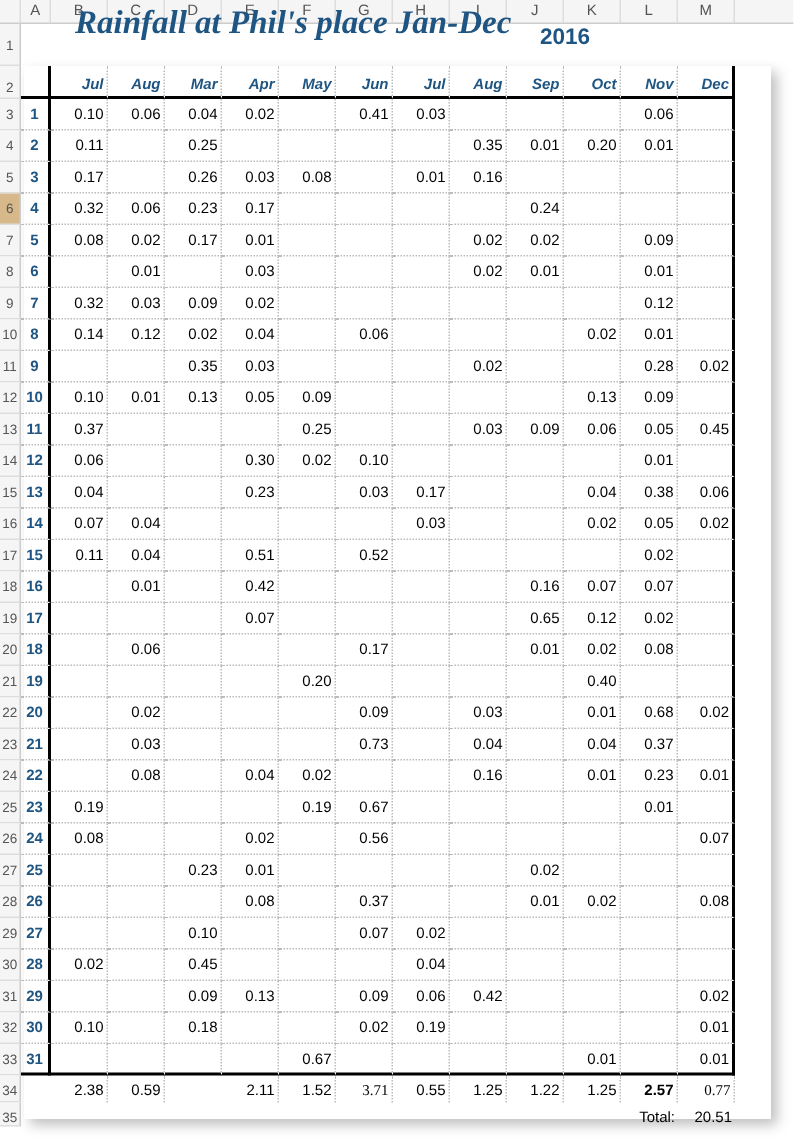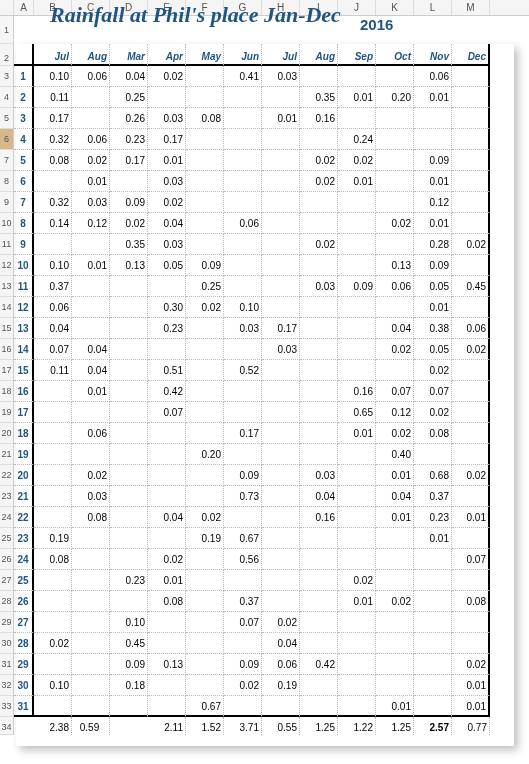--- a/index.html
+++ b/index.html
@@ -653,29 +653,45 @@
       <div class="cell mcell"></div>
       <div class="cell mcell"></div>
       <div class="cell mcell">0.01</div>
       <div class="cell mcell"></div>
       <div class="cell mcell m12">0.01</div>
     </div>
     <div class="row totrow" style="height: 18px;">
       <div class="rh">34</div>
       <div class="daycol" style="border-right: 2px solid transparent; border-bottom: none;"></div>
       <div class="cell mcell" style="border-right: 1px dotted rgb(187, 187, 187);">2.38</div>
-      <div class="cell mcell" style="border-right: 1px dotted rgb(187, 187, 187); text-align: center;">0.59</div>
+      <div class="cell mcell" style="border-right: 1px dotted rgb(187, 187, 187);">0.59</div>
       <div class="cell mcell" style="border-right: 1px dotted rgb(187, 187, 187); margin-top: 32px;">2.59</div>
       <div class="cell mcell" style="border-right: 1px dotted rgb(187, 187, 187);">2.11</div>
       <div class="cell mcell" style="border-right: 1px dotted rgb(187, 187, 187);">1.52</div>
-      <div class="cell mcell" style="border-right: 1px dotted rgb(187, 187, 187);">3.71</div>
+      <div class="cell mcell" style="border-right: 1px dotted rgb(187, 187, 187); font-family: Liberation Serif, serif;">3.71</div>
       <div class="cell mcell" style="border-right: 1px dotted rgb(187, 187, 187);">0.55</div>
       <div class="cell mcell" style="border-right: 1px dotted rgb(187, 187, 187);">1.25</div>
       <div class="cell mcell" style="border-right: 1px dotted rgb(187, 187, 187);">1.22</div>
       <div class="cell mcell" style="border-right: 1px dotted rgb(187, 187, 187);">1.25</div>
       <div class="cell mcell" style="border-right: 1px dotted rgb(187, 187, 187); font-weight: bold;">2.57</div>
-      <div class="cell mcell" style="border-right: 1px dotted rgb(187, 187, 187);">0.77</div>
+      <div class="cell mcell" style="border-right: 1px dotted rgb(187, 187, 187); font-family: Liberation Serif, serif;">0.77</div>
+    </div>
+    <div class="row totrow" style="height: 16px;">
+      <div class="rh">35</div>
+      <div class="daycol" style="border: none;"></div>
+      <div class="cell mcell" style="border: none;"></div>
+      <div class="cell mcell" style="border: none;"></div>
+      <div class="cell mcell" style="border: none;"></div>
+      <div class="cell mcell" style="border: none;"></div>
+      <div class="cell mcell" style="border: none;"></div>
+      <div class="cell mcell" style="border: none;"></div>
+      <div class="cell mcell" style="border: none;"></div>
+      <div class="cell mcell" style="border: none;"></div>
+      <div class="cell mcell" style="border: none;"></div>
+      <div class="cell mcell" style="border: none;"></div>
+      <div class="cell mcell totlbl" style="border: none;">Total:</div>
+      <div class="cell mcell" style="border: none;">20.51</div>
     </div>
   </div>
 <div class="shadow"></div>
 
 <div class="title">Rainfall at Phil's place Jan-Dec</div>
 <div class="title-year">2016</div>
 
 </body></html>

